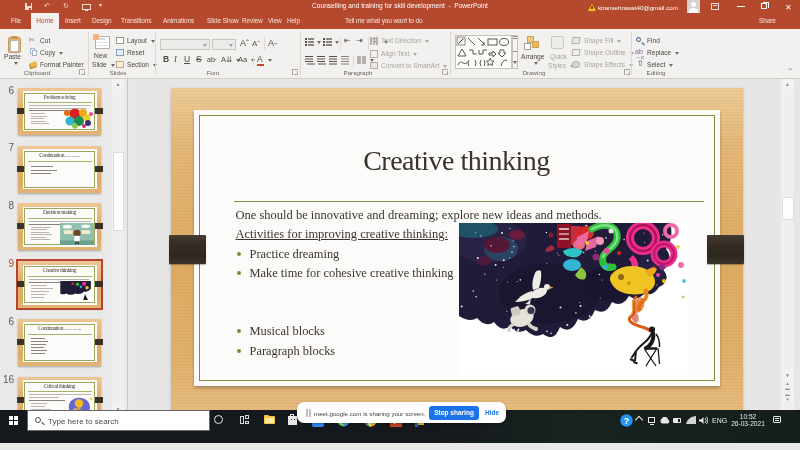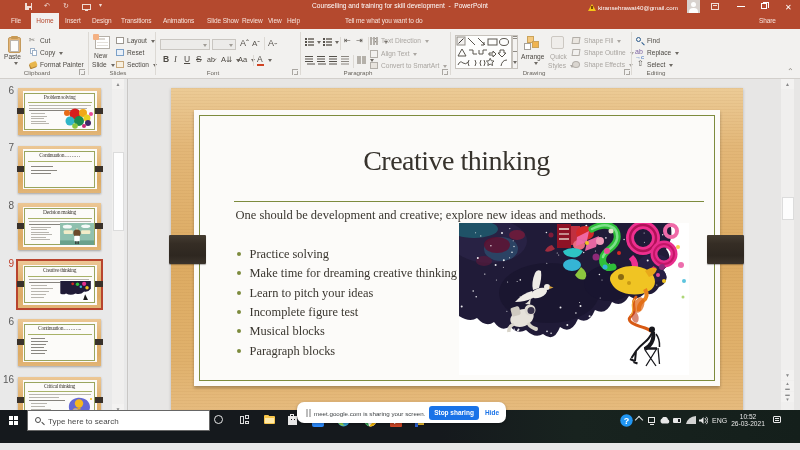--- a/index.html
+++ b/index.html
@@ -432,25 +432,24 @@
       <div class="sbbtn" style="left:112px;top:0;width:12px;height:10px;font-size:5px;line-height:10px;">▲</div>
       <div class="sbthumb" style="left:112.5px;top:73px;width:11px;height:79px;"></div>
       <div class="sbbtn" style="left:112px;top:325px;width:12px;height:11px;font-size:5px;line-height:11px;">▼</div>
     </div>
     <div id="canvas">
       <div id="slide">
         <div id="swhite">
           <div id="solive"></div>
           <div id="stitle">Creative thinking</div>
           <div id="shline"></div>
-          <div id="sline1" class="sbody">One should be development and creative; explore new ideas and methods.</div>
-          <div class="sbullet sbody" style="top:137px;">Practice solving</div>
-          <div class="sbullet sbody" style="top:156.3px;">Make time for dreaming creative thinking</div>
-          <div class="sbullet sbody" style="top:175.6px;">Learn to pitch your ideas</div>
-          <div class="sbullet sbody" style="top:194.9px;">Incomplete figure test</div>
+          <div id="sline1" class="sbody">One should be innovative and dreaming; explore new ideas and methods.</div>
+          <div id="sline2" class="sbody">Activities for improving creative thinking:</div>
+          <div class="sbullet sbody" style="top:137px;">Practice dreaming</div>
+          <div class="sbullet sbody" style="top:156.3px;">Make time for cohesive creative thinking</div>
           <div class="sbullet sbody" style="top:214.2px;">Musical blocks</div>
           <div class="sbullet sbody" style="top:233.5px;">Paragraph blocks</div>
           <div id="artwork" style="position:absolute; left:265px; top:113px; width:230px; height:152px;">
 <svg width="230" height="152" viewBox="0 0 230 152">
   <defs>
     <clipPath id="cloudclip">
                     <path d="M0,0 H211 C214,10 212,20 207,26 C213,33 211,42 204,47 C210,53 208,61 200,64
       Q194,74 186,70 Q178,79 170,73 Q163,85 153,79 Q147,93 136,87 Q130,102 119,96 Q112,112 101,104 Q95,120 84,111 Q76,116 67,107 Q58,112 51,103 Q43,110 35,99 Q27,105 18,95 Q11,100 0,93 Z"></path>
                   </clipPath>
   </defs>

